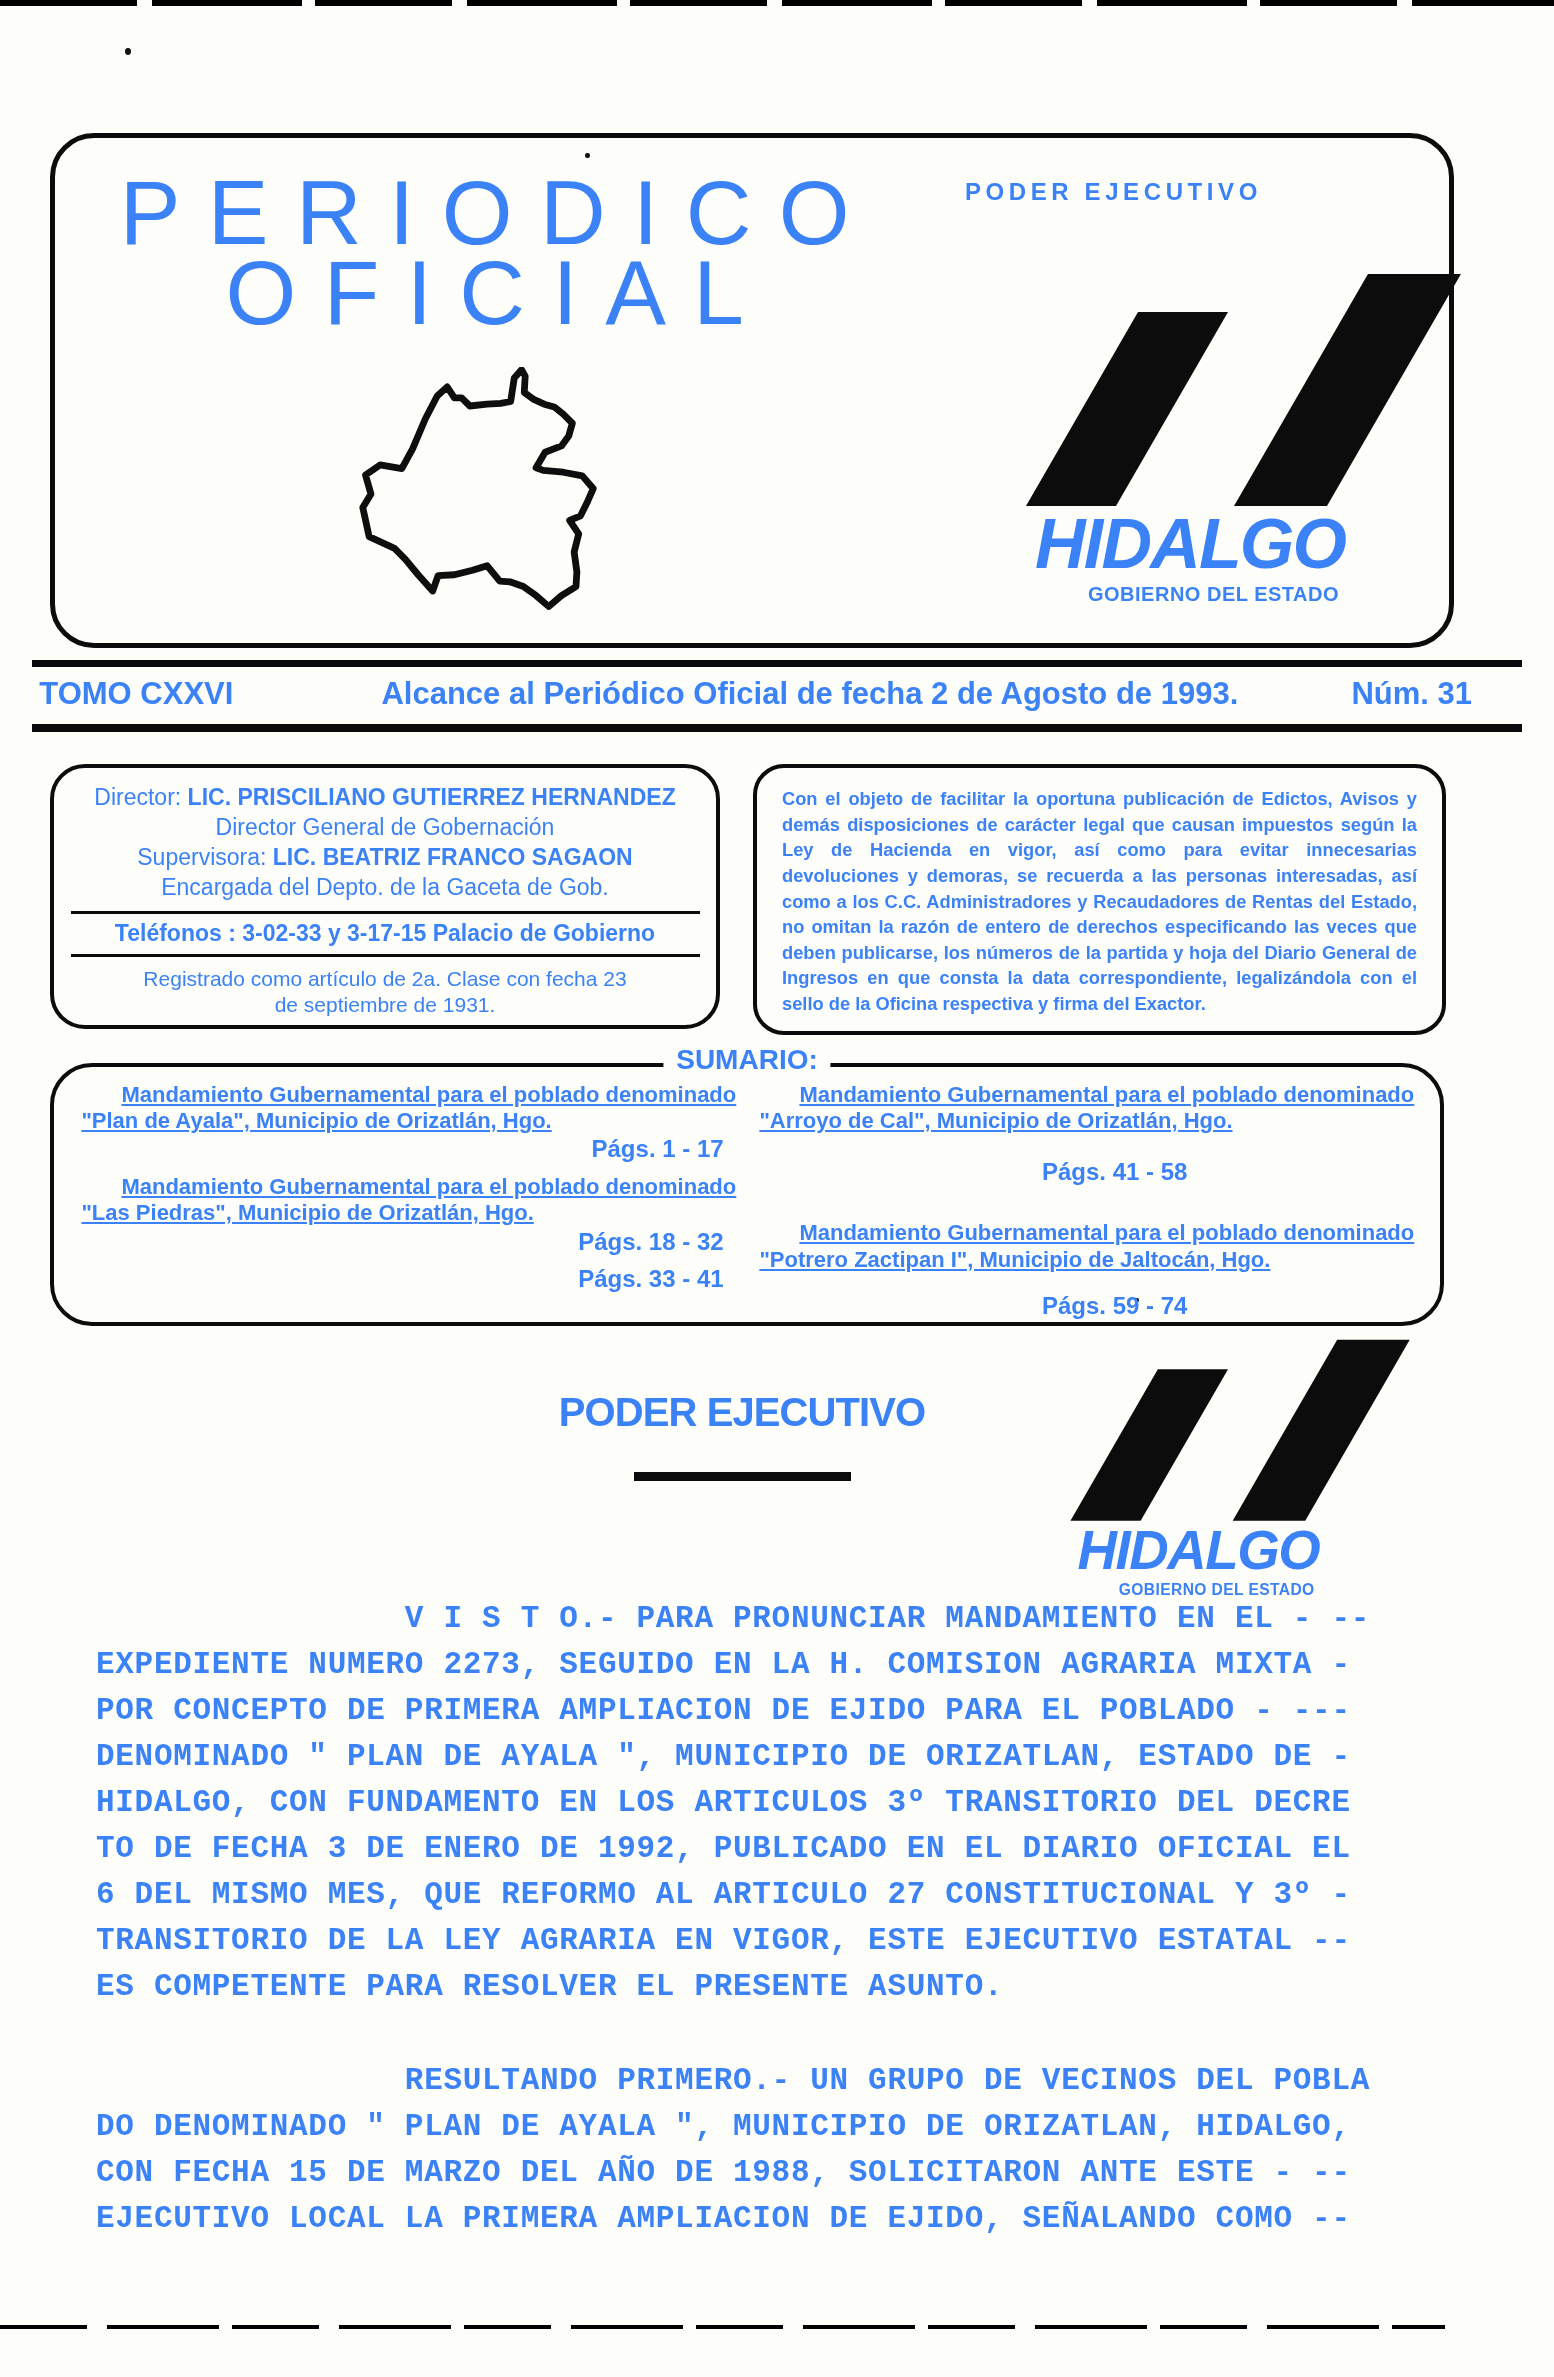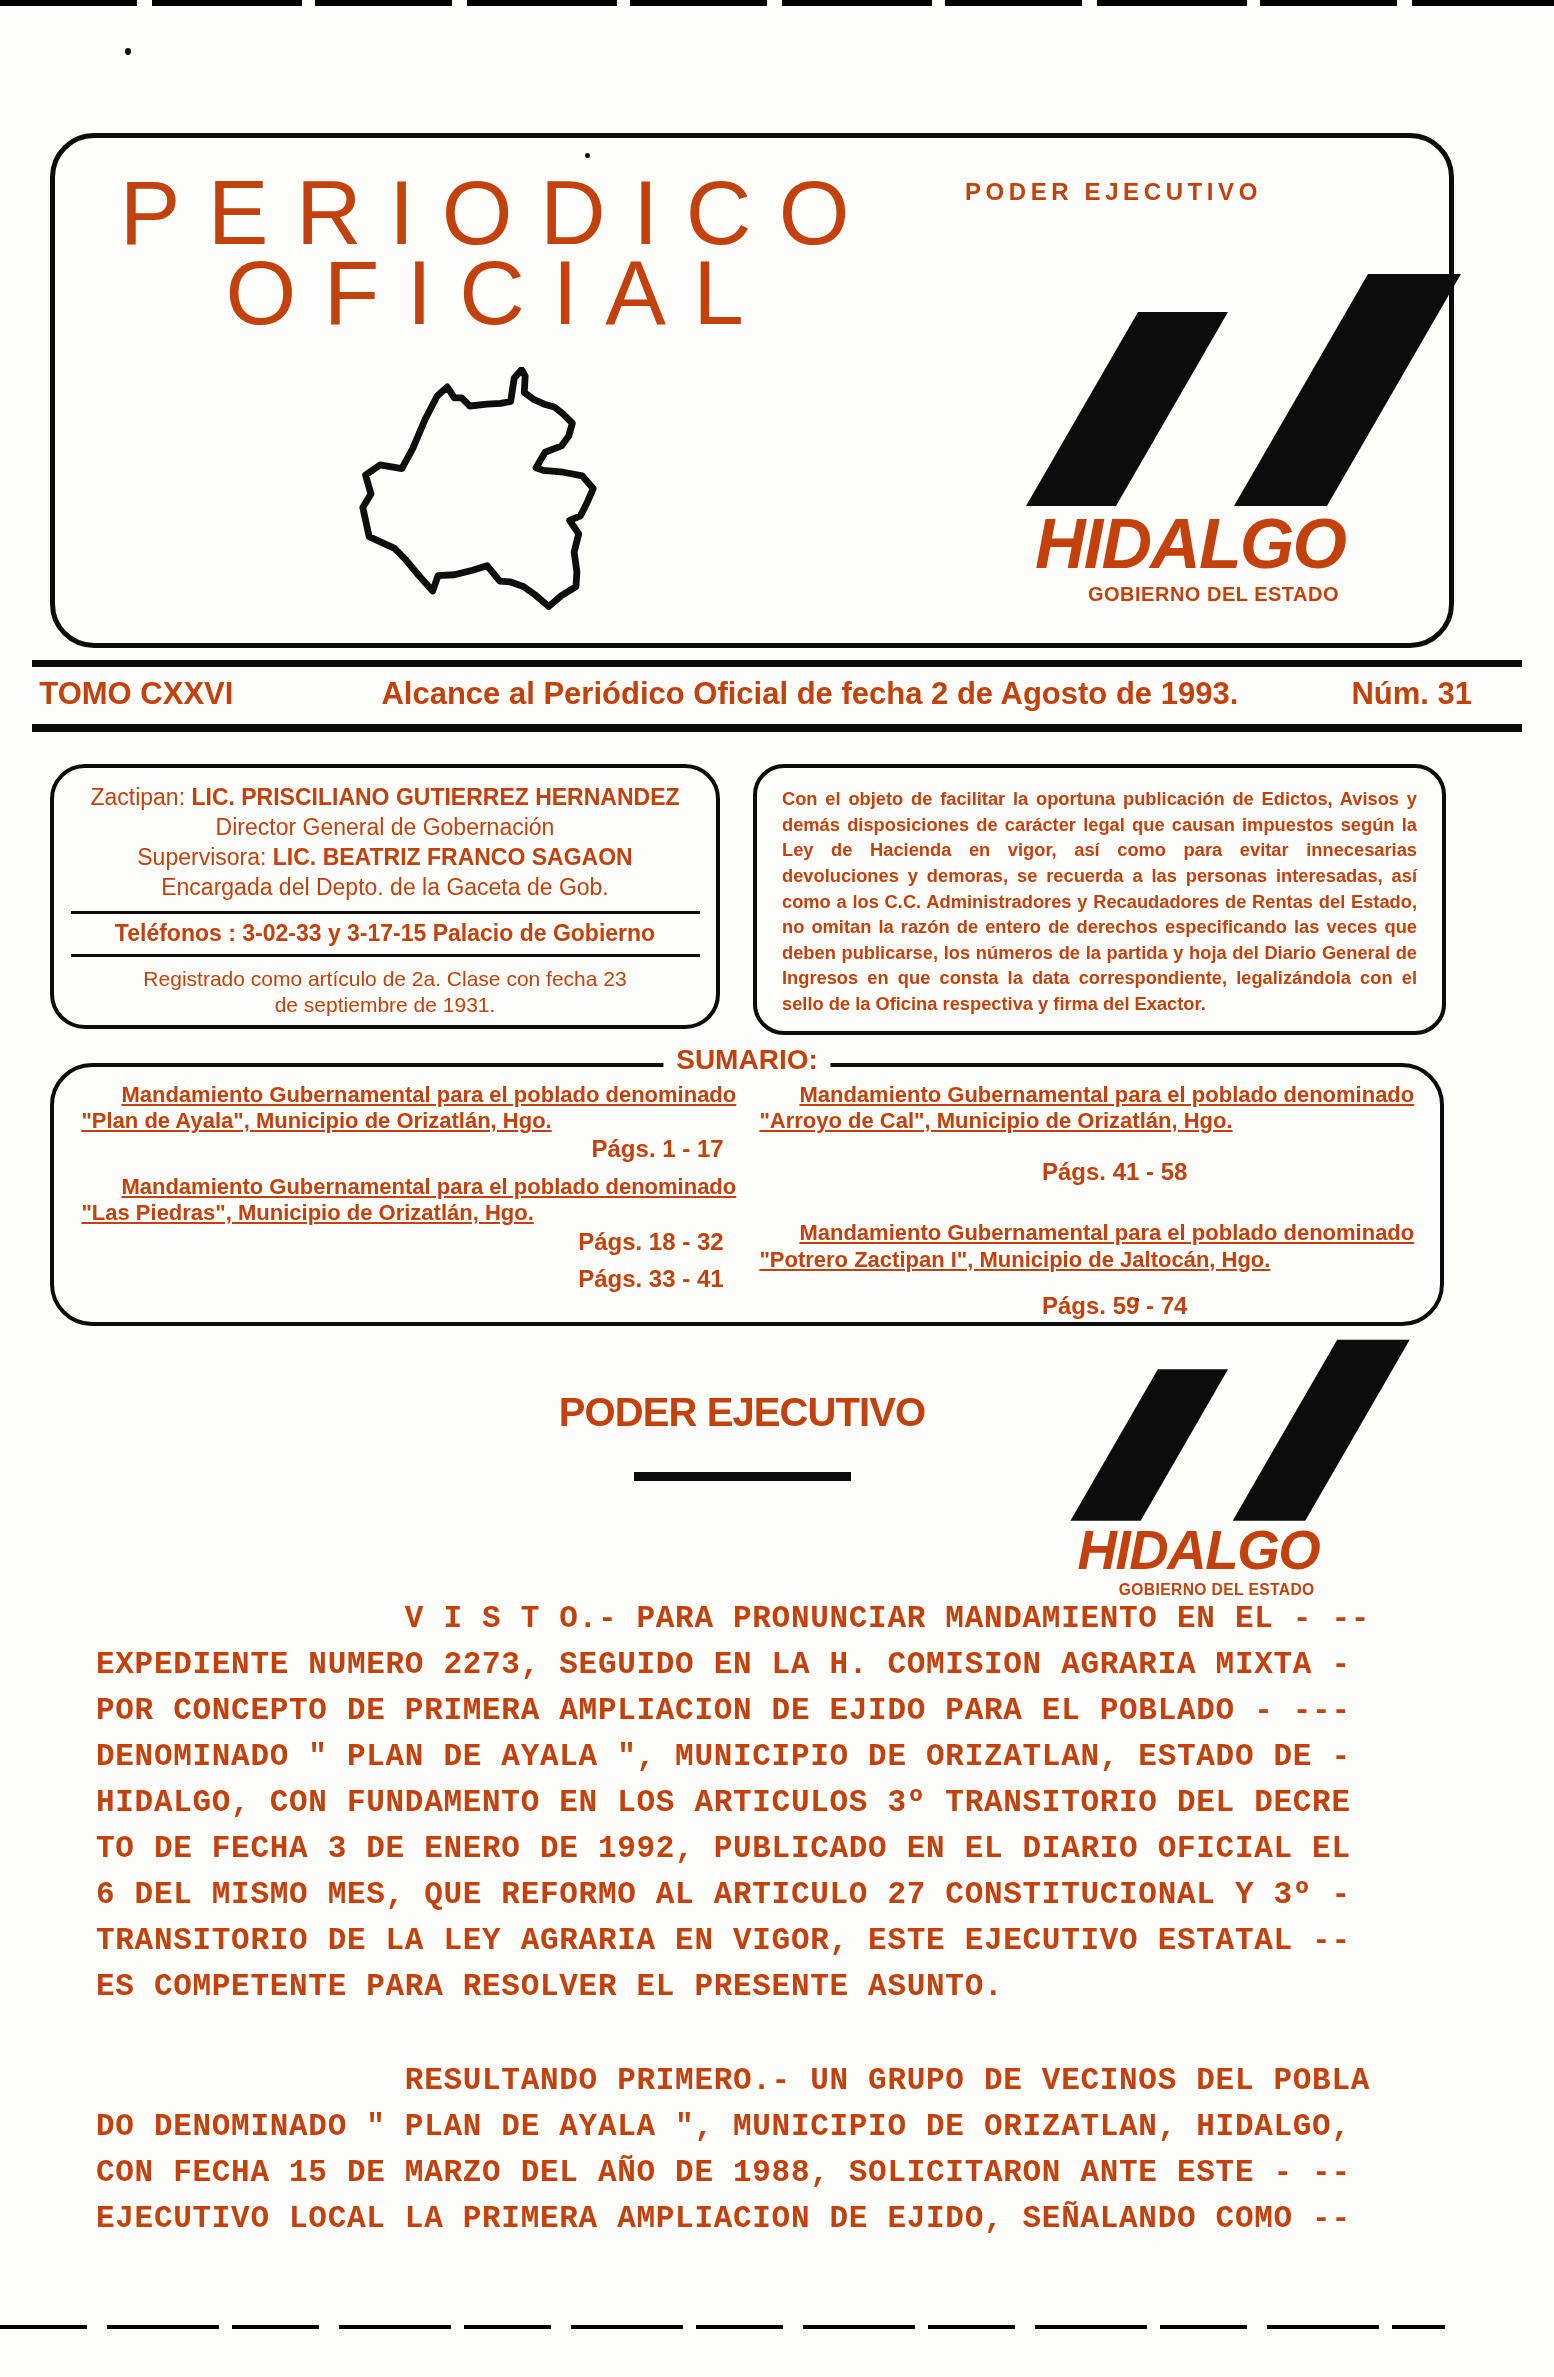--- a/index.html
+++ b/index.html
@@ -1,16 +1,16 @@
 <!DOCTYPE html>
 <html style="font-size:14.6px"><head>
 <meta charset="utf-8">
 <style>
   html,body{margin:0;padding:0;background:#d9d9d6;}
-  #page{position:relative;width:1554px;height:2377px;background:#fdfdfa;color:#c2410c;
+  #page{position:relative;width:1554px;height:2377px;background:#fdfdfa;color:#3b82f6;
         font-family:"Liberation Sans",sans-serif;overflow:hidden;}
 
   
   .edge-top{position:absolute;left:0;top:0;width:1554px;height:5.5px;
     background:repeating-linear-gradient(90deg,#000 0 137px,transparent 137px 152px,#000 152px 302px,transparent 302px 315px);}
   .edge-bottom{position:absolute;left:0;top:2325px;width:1445px;height:3.7px;
     background:repeating-linear-gradient(90deg,#000 0 87px,transparent 87px 107px,#000 107px 219px,transparent 219px 232px);}
   .speck{position:absolute;background:#111;border-radius:50%;}
 
   
@@ -111,21 +111,21 @@
   </div>
 
   <div class="tomo-bar">
     <span class="tomo-left">TOMO CXXVI</span>
     <span class="tomo-center">Alcance al Periódico Oficial de fecha 2 de Agosto de 1993.</span>
     <span class="tomo-right">Núm. 31</span>
   </div>
 
   <div class="dirbox">
     <div class="dir-line">
-      <span>Zactipan:</span>
+      <span>Director:</span>
       <b>LIC. PRISCILIANO GUTIERREZ HERNANDEZ</b>
     </div>
     <div class="dir-line">Director General de Gobernación</div>
     <div class="dir-line">
       <span>Supervisora:</span>
       <b>LIC. BEATRIZ FRANCO SAGAON</b>
     </div>
     <div class="dir-line">Encargada del Depto. de la Gaceta de Gob.</div>
     <div class="dir-strip">Teléfonos : 3-02-33 y 3-17-15 Palacio de Gobierno</div>
     <div class="dir-reg">Registrado como artículo de 2a. Clase con fecha 23 de septiembre de 1931.</div>

